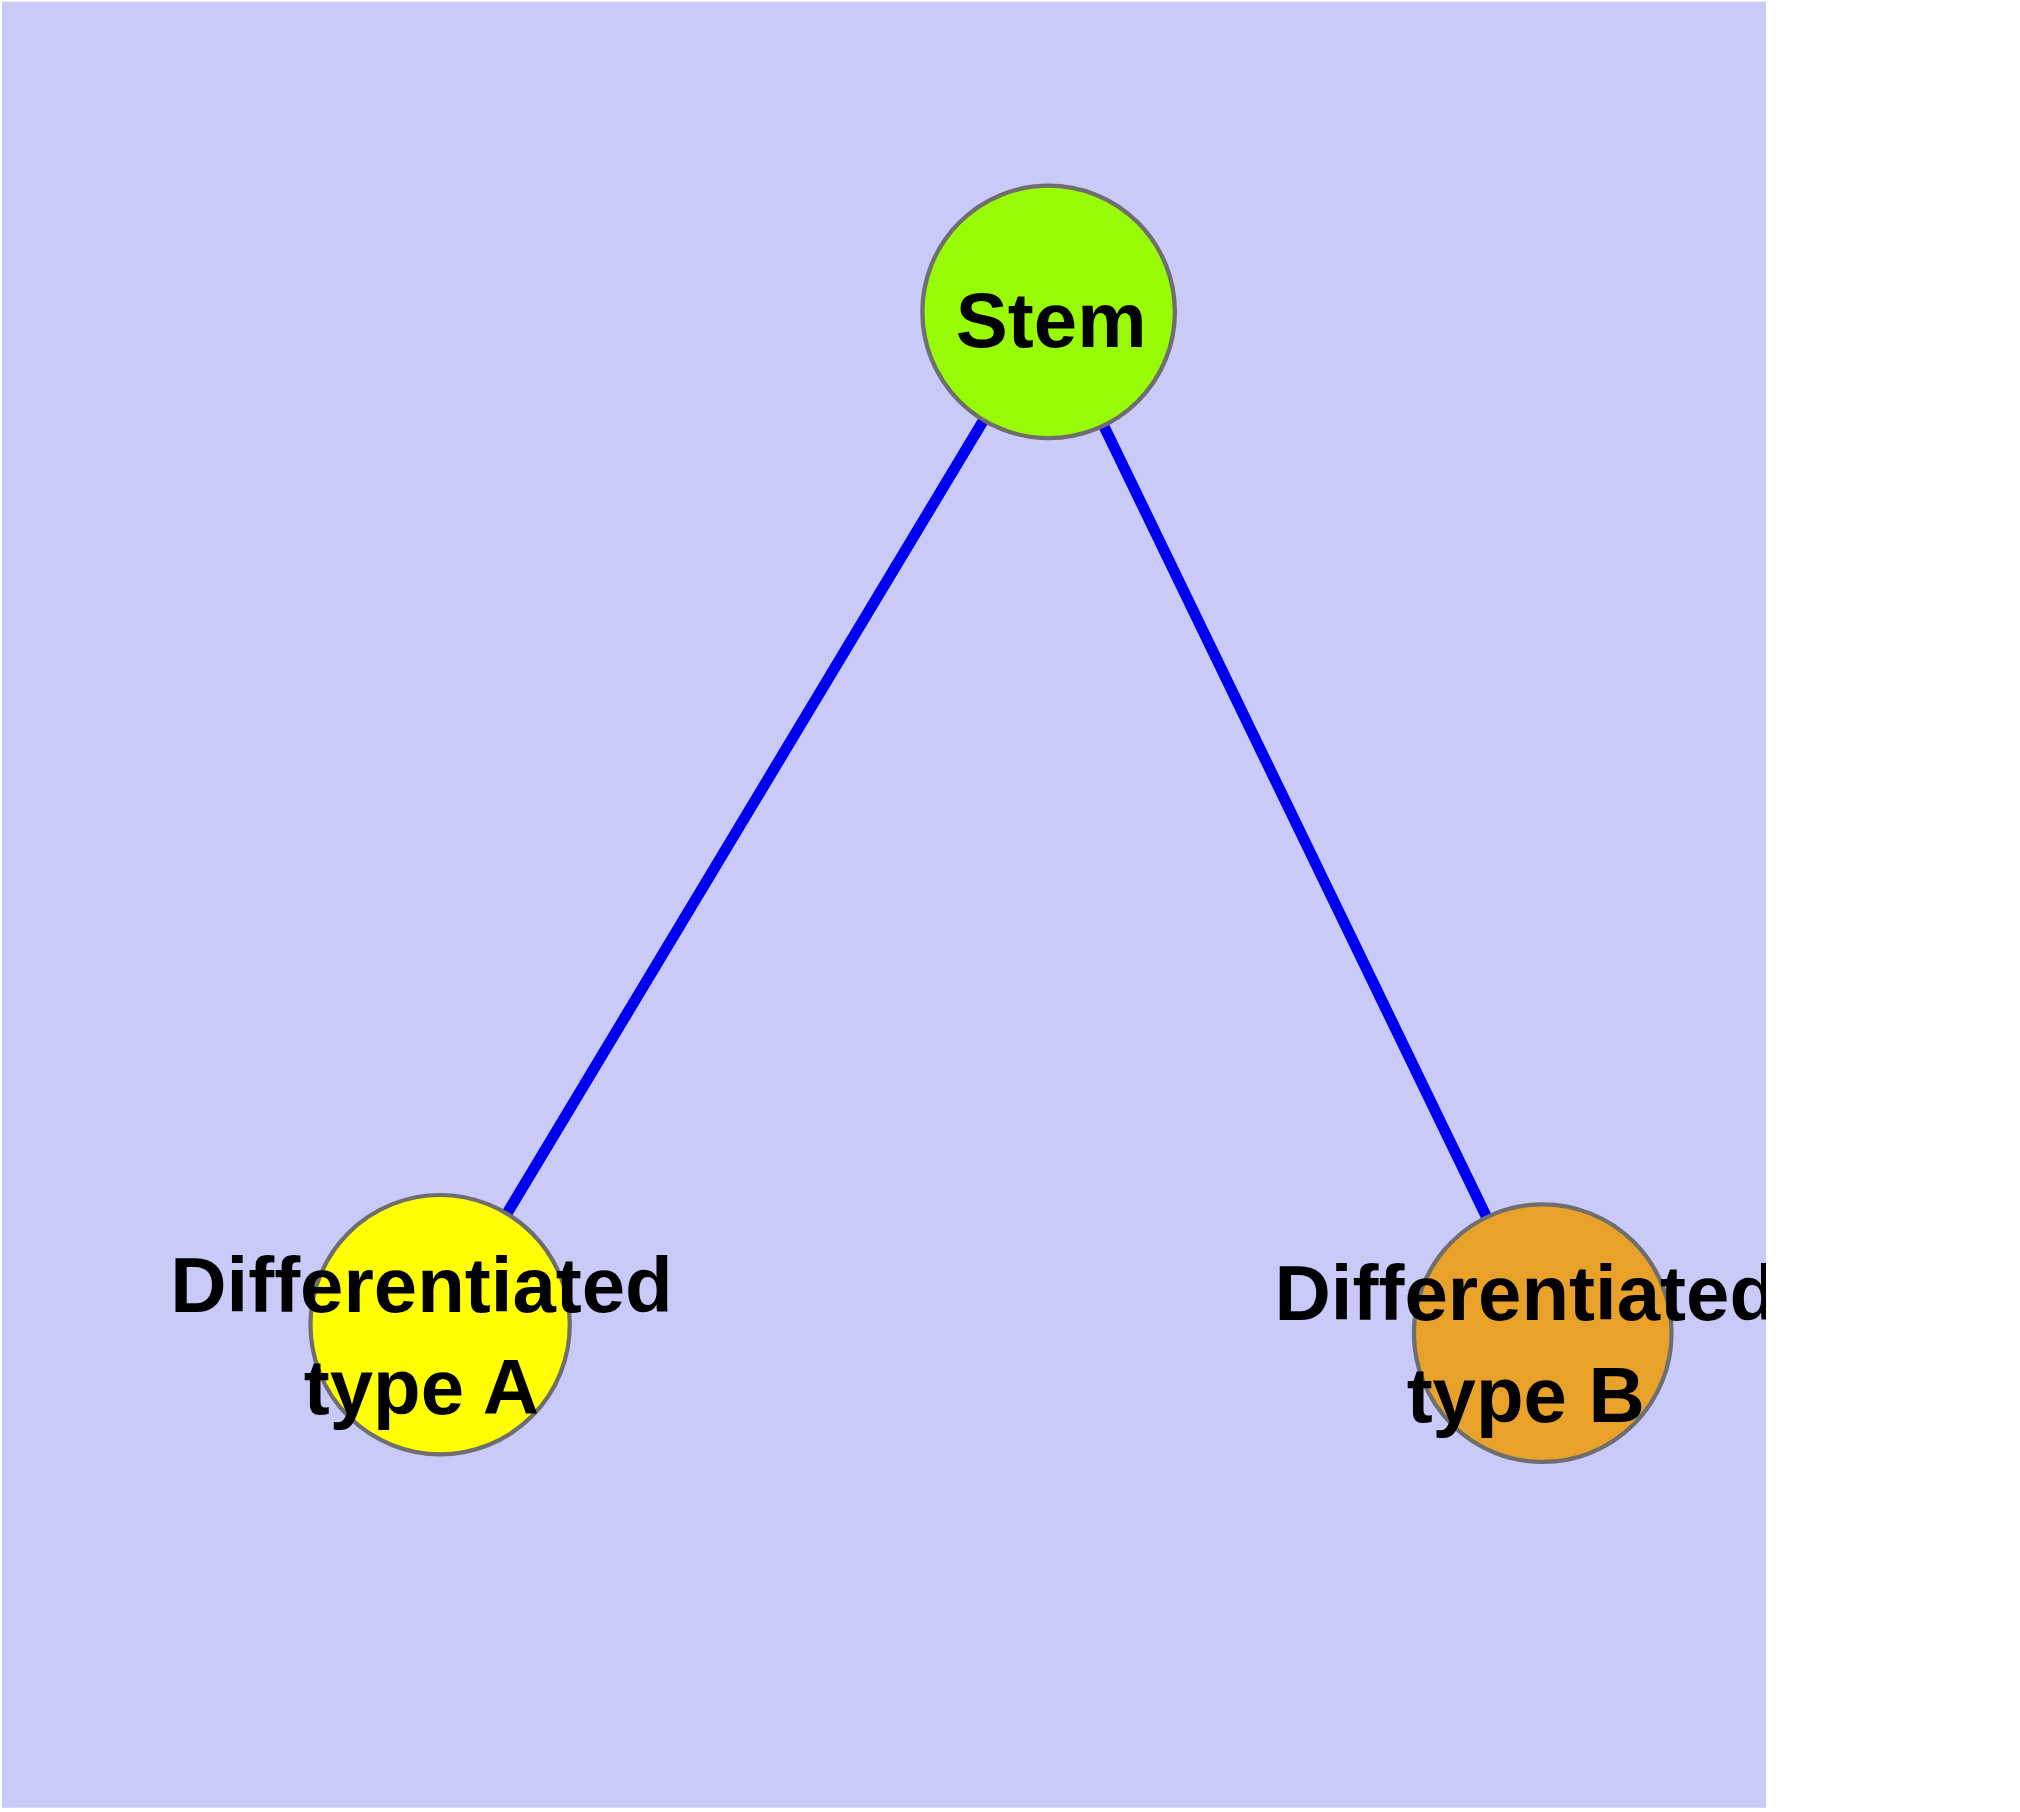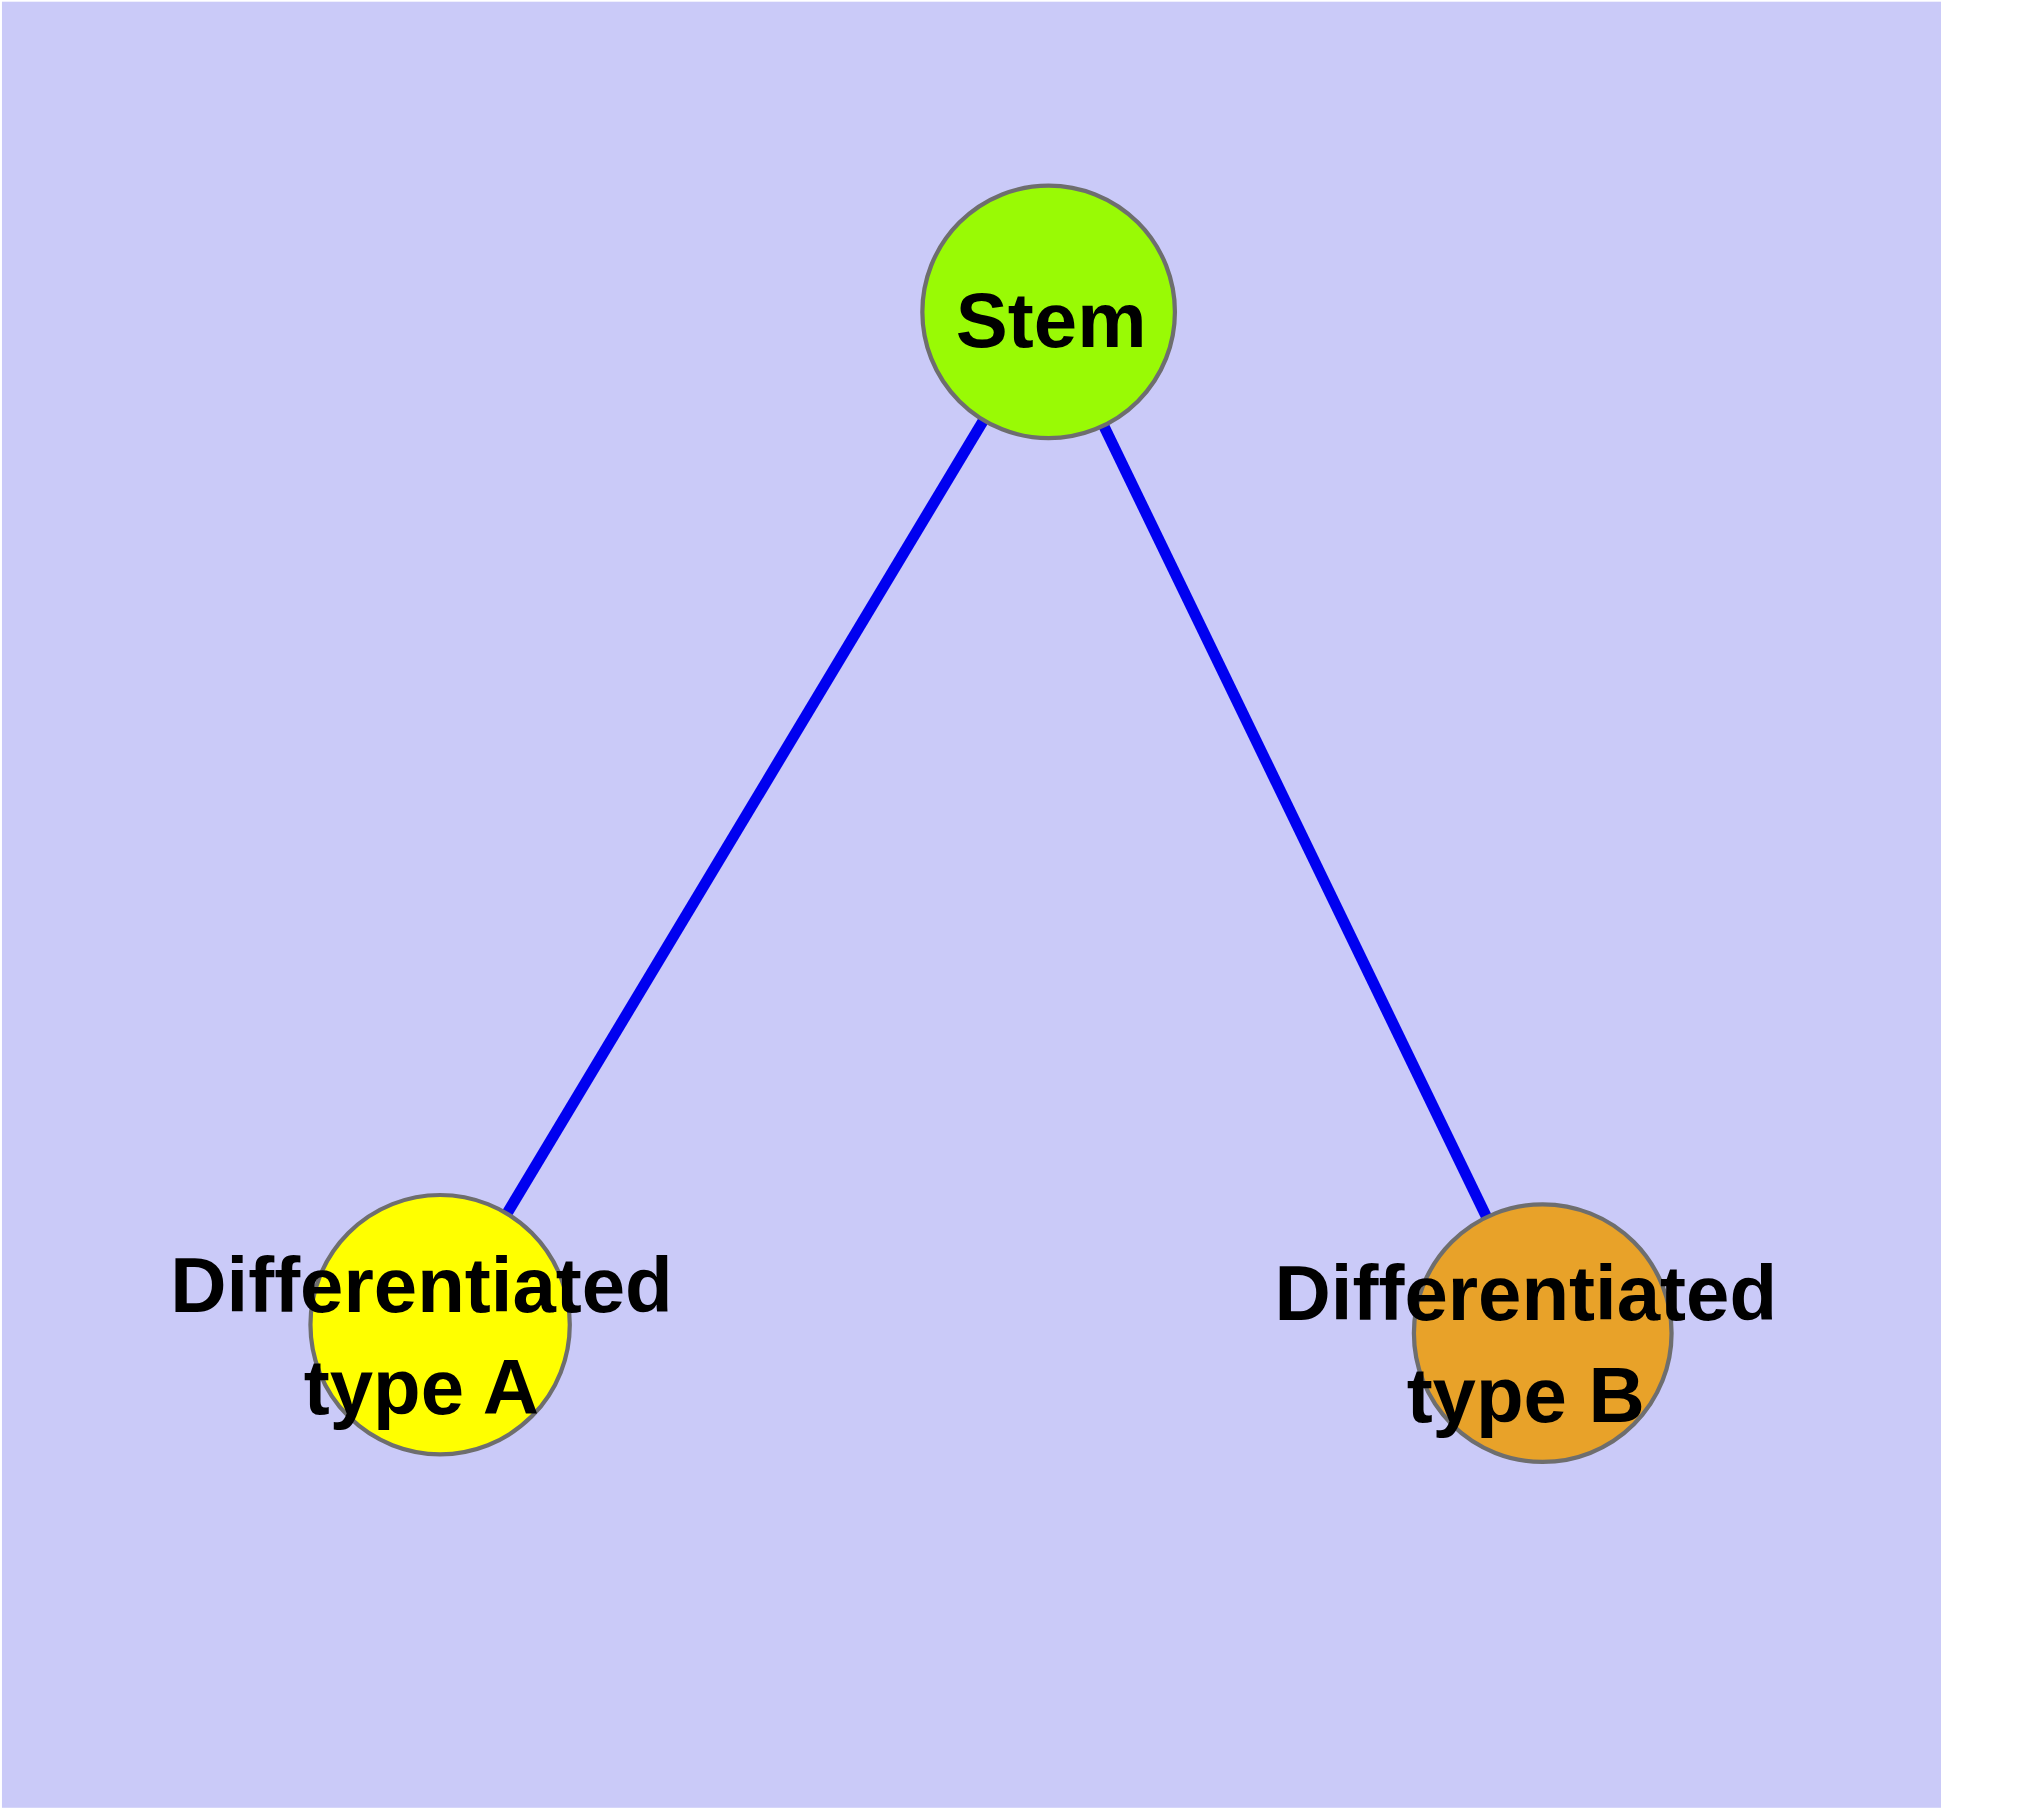--- a/index.html
+++ b/index.html
@@ -3,21 +3,21 @@
 <meta charset="utf-8">
 <style>
   html, body {
     margin: 0;
     padding: 0;
     background: #FFFFFF;
     font-family: "Liberation Sans", sans-serif;
   }
   #stage {
     position: relative;
-    width: 1941px;
+    width: 1766px;
     height: 1812px;
     background: #FFFFFF;
     overflow: hidden;
   }
   #graph-svg {
     position: absolute;
     left: 0;
     top: 0;
     width: 2021px;
     height: 1812px;

